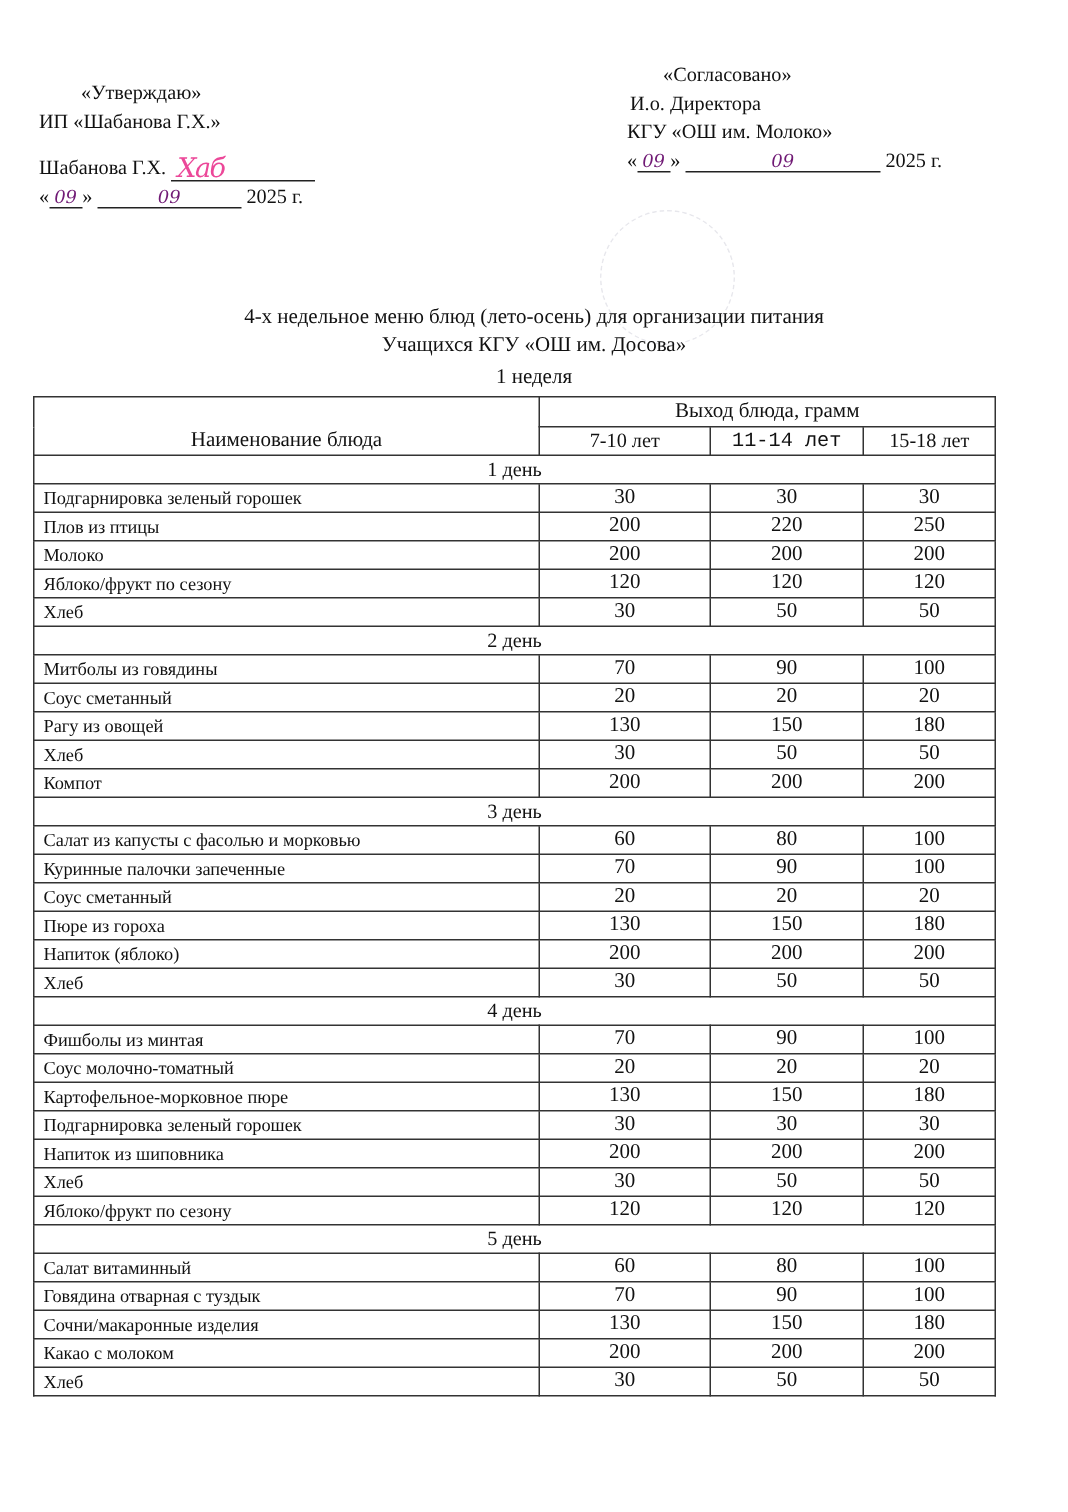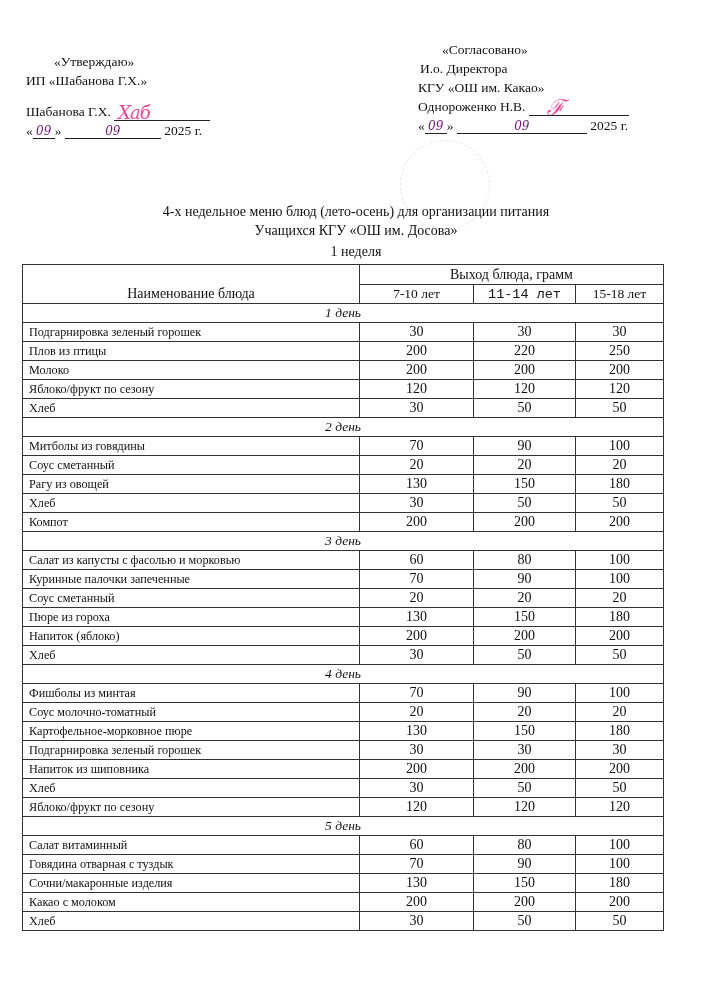--- a/index.html
+++ b/index.html
@@ -22,21 +22,21 @@
     .title { position: absolute; top: 202px; left: 0; width: 712px; text-align: center; font-size: 14px; line-height: 19px; }
     .week { position: absolute; top: 244px; left: 0; width: 712px; text-align: center; font-size: 14px; }
 
     table.menu { position: absolute; top: 264px; left: 22px; width: 642px; border-collapse: collapse; font-size: 12.2px; }
     table.menu td, table.menu th { border: 1px solid #333; font-weight: normal; }
     th.name-head { width: 337px; text-align: center; font-size: 14px; vertical-align: bottom; padding-bottom: 1px; }
     th.out-head { text-align: center; font-size: 14px; height: 20px; margin-top: 36px; }
     th.age-head { text-align: center; font-size: 13.5px; height: 19px; }
     th.age-head.c1 { width: 114px; }
     th.age-head.c2 { width: 102px; font-family: Liberation Mono, monospace; }
-    td.day { text-align: center; font-size: 13.5px; height: 19px; font-style: italic; }
+    td.day { text-align: center; font-size: 13.5px; height: 19px; }
     td.dish { padding-left: 6px; height: 19px; white-space: nowrap; }
     td.val { text-align: center; font-size: 14px; height: 19px; vertical-align: bottom; line-height: 18px; }
 
     .stamp { position: absolute; left: 400px; top: 140px; width: 90px; height: 90px; border-radius: 50%; border: 1px dashed rgba(120,120,150,0.18); }
   </style>
 </head>
 <body>
 
 <div class="stamp"></div>
 
@@ -53,27 +53,21 @@
   <span class="line">
     <span>«</span><span class="date-num" style="width:22px;">09</span><span>»</span>
     <span class="date-num" style="width:96px;">09</span>
     <span>2025 г.</span>
   </span>
 </div>
 
 <div class="agree-block">
   <span class="block-title">«Согласовано»</span>
   <span class="line indent">И.о. Директора</span>
-  <span class="line">КГУ «ОШ им. Какао»</span>
-  <span class="line">
-    <span>Однороженко Н.В.</span>
-    <span class="sig-line" style="width:100px;">
-      <span class="sig" style="left:18px;font-size:22px;">ℱ</span>
-    </span>
-  </span>
+  <span class="line">КГУ «ОШ им. Молоко»</span>
   <span class="line">
     <span>«</span><span class="date-num" style="width:22px;">09</span><span>»</span>
     <span class="date-num" style="width:130px;">09</span>
     <span>2025 г.</span>
   </span>
 </div>
 
 <div class="title">
   <div>4-х недельное меню блюд (лето-осень) для организации питания</div>
   <div>Учащихся КГУ «ОШ им. Досова»</div>

